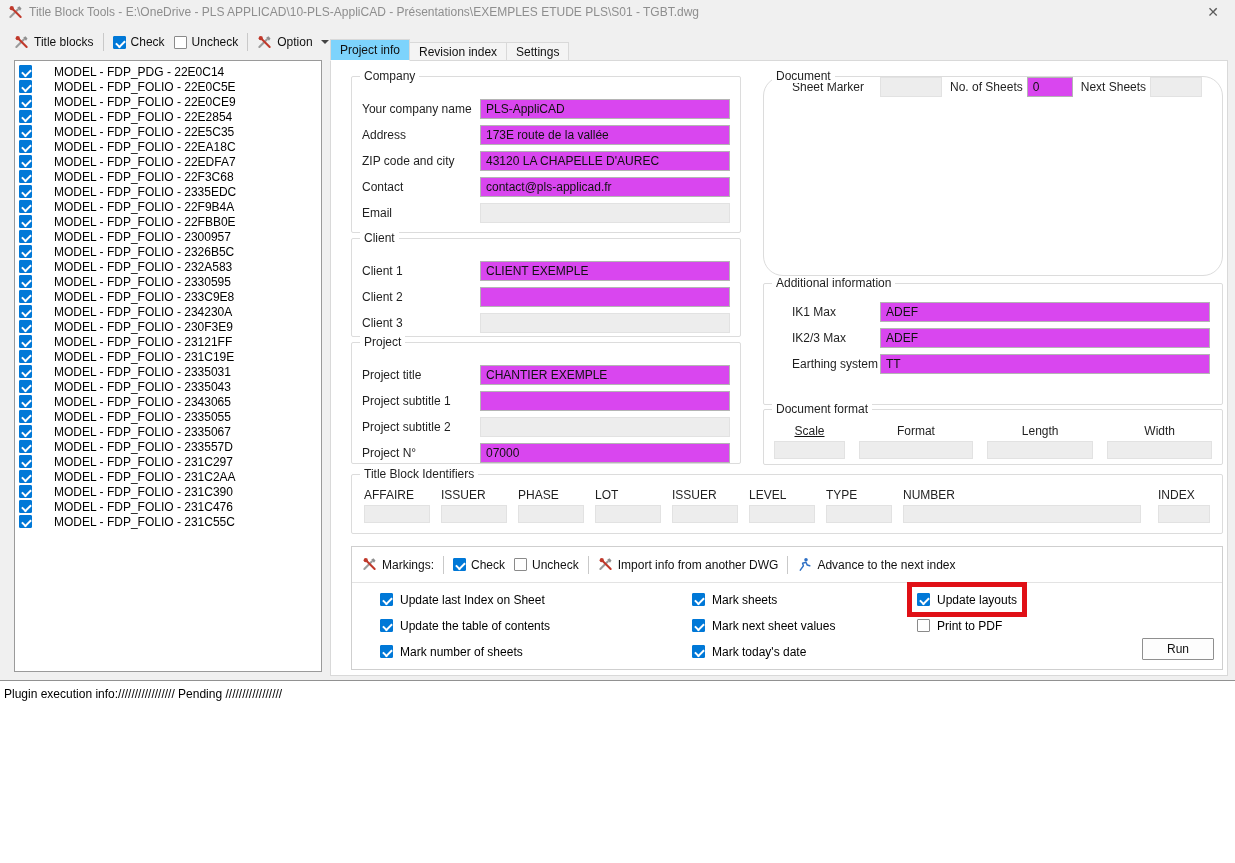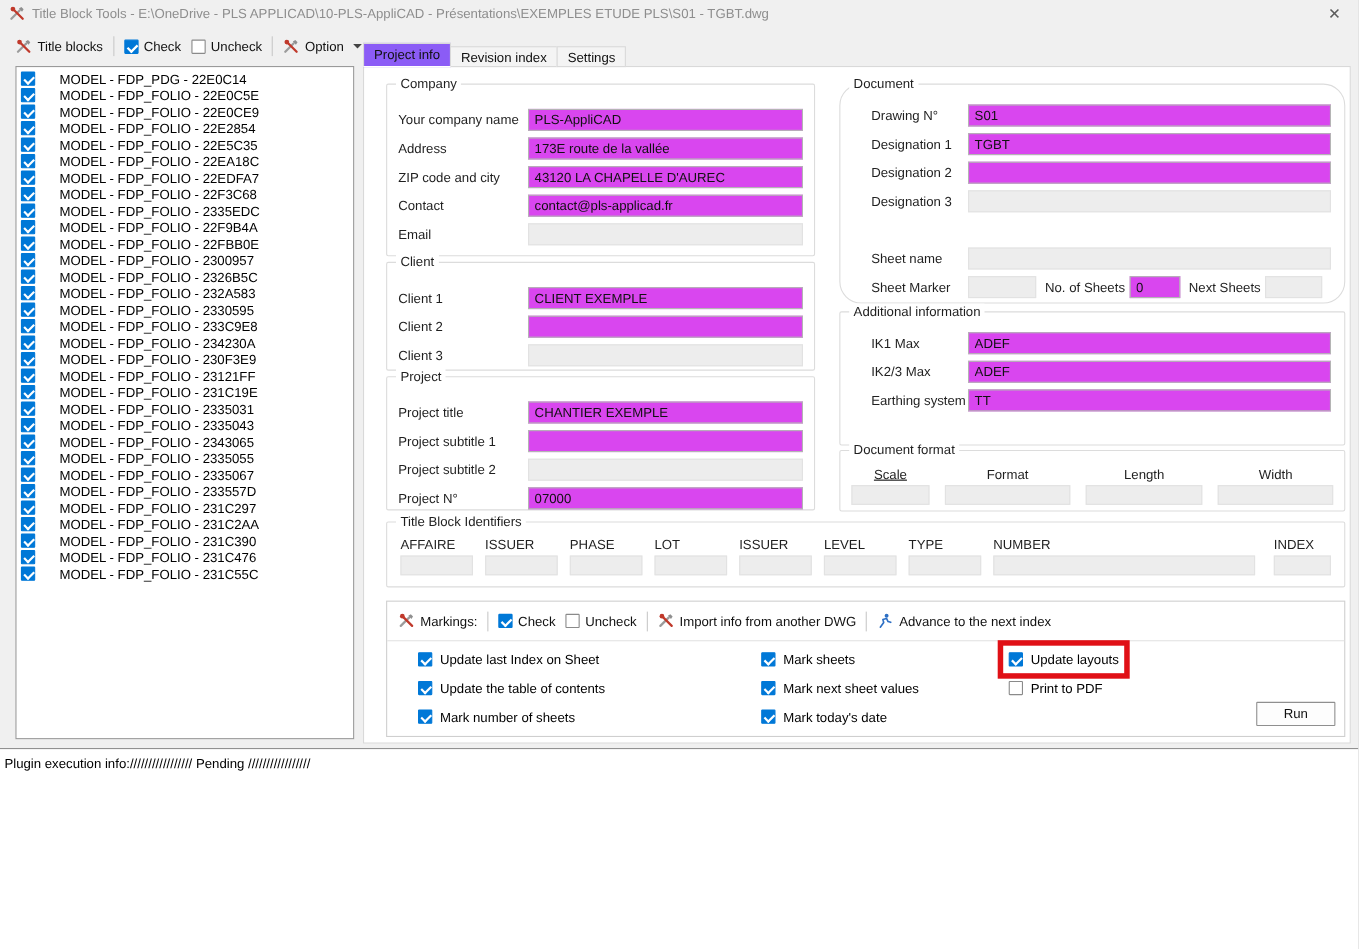--- a/index.html
+++ b/index.html
@@ -25,21 +25,21 @@
   
   .cb { width:13px; height:13px; border:1px solid #8a8a8a; background:#fff;
     display:inline-block; position:relative; flex:none; border-radius:1px; }
   .cb.checked { background:#0078d7; border-color:#0078d7; }
   .cb.checked::after { content:""; position:absolute; left:2px; top:3px; width:7px; height:4px;
     border-left:2px solid #fff; border-bottom:2px solid #fff; transform:rotate(-45deg); }
   
   .tabbar { position:absolute; left:330px; top:39px; height:22px; display:flex; align-items:flex-end; z-index:5; }
   .tab { display:flex; align-items:center; padding:0 9px; height:19px; margin-top:3px;
     border:1px solid #d9d9d9; background:#f4f4f4; margin-right:-1px; }
-  .tab.active { height:22px; margin-top:16px; background:#8b5cf6; border-bottom-color:#fff;
+  .tab.active { height:22px; margin-top:16px; background:#7dd3fc; border-bottom-color:#fff;
     position:relative; z-index:6; }
   
   .list-panel { position:absolute; left:14px; top:60px; width:308px; height:612px;
     background:#fff; border:1px solid #9a9a9a; padding:3px 2px; overflow:hidden; }
   .list-panel .opt-row { display:flex; align-items:center; gap:22px; height:15px; padding-left:2px; }
   .opt-label { white-space:nowrap; color:#000; }
   
   .content { position:absolute; left:330px; top:60px; width:898px; height:616px;
     background:#fff; border:1px solid #d9d9d9; }
   .group { position:absolute; border:1px solid #dcdcdc; border-radius:2px; background:#fff; }
@@ -352,42 +352,20 @@
           </div>
           <div class="frow">
             <label class="flabel">Project N°</label>
             <input type="text" class="tinput" value="07000" style="">
           </div>
         </div>
     </div>
 
     <div class="group g-right" id="g-document">
       <div class="legend">Document</div>
-      <div class="frows">
-          <div class="frow">
-            <label class="flabel">Drawing N°</label>
-            <input type="text" class="tinput" value="S01" style="">
-          </div>
-          <div class="frow">
-            <label class="flabel">Designation 1</label>
-            <input type="text" class="tinput" value="TGBT" style="">
-          </div>
-          <div class="frow">
-            <label class="flabel">Designation 2</label>
-            <input type="text" class="tinput" style="">
-          </div>
-          <div class="frow">
-            <label class="flabel">Designation 3</label>
-            <input type="text" class="tinput" disabled="" style="">
-          </div>
-          <div class="frow gap">
-            <label class="flabel">Sheet name</label>
-            <input type="text" class="tinput" disabled="" style="">
-          </div>
-        </div>
       <div class="frow">
         <label class="flabel">Sheet Marker</label>
         <input type="text" class="tinput w62" disabled="" style="">
         <span class="inline-label">No. of Sheets</span>
         <input type="text" class="tinput w46" value="0" style="">
         <span class="inline-label">Next Sheets</span>
         <input type="text" class="tinput w52" disabled="" style="">
       </div>
     </div>
 

